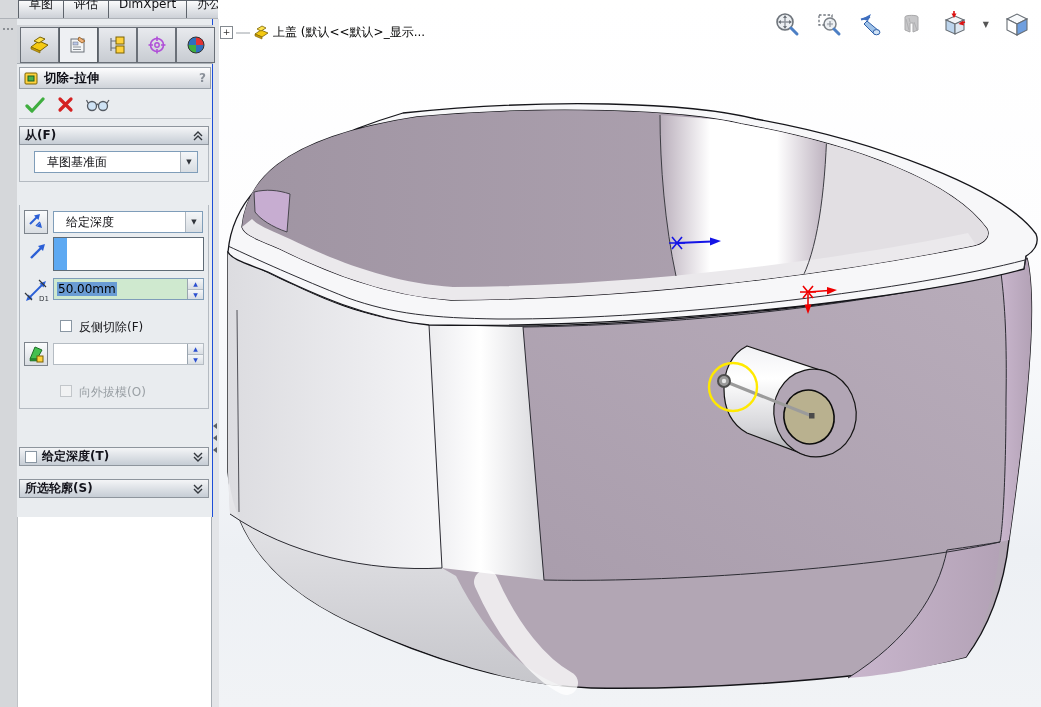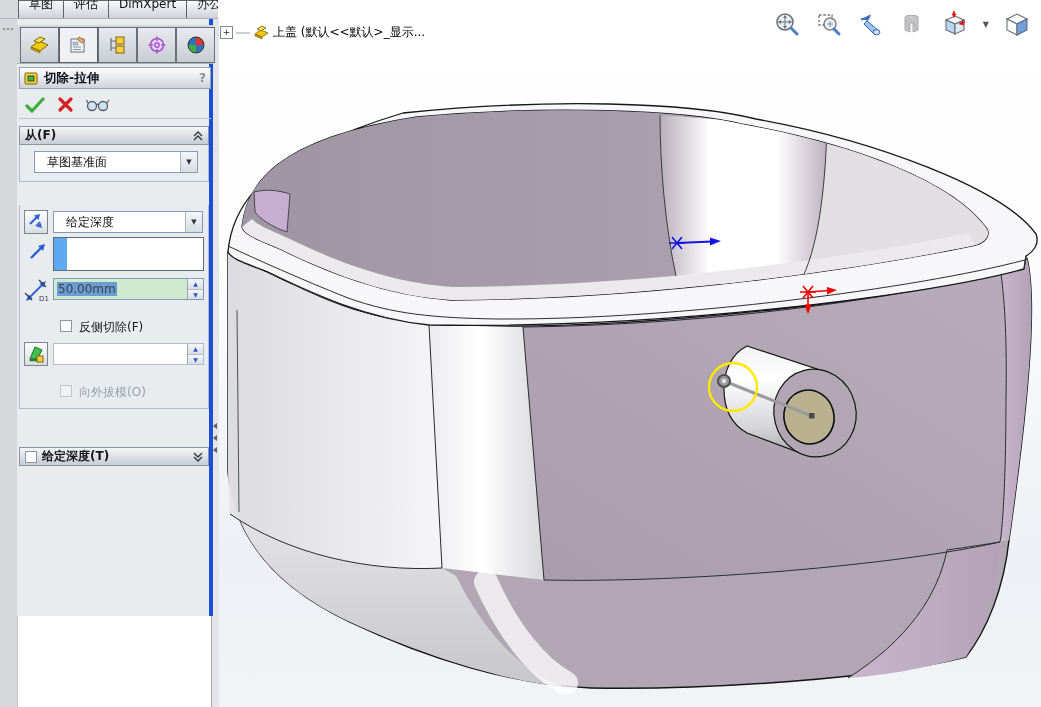--- a/index.html
+++ b/index.html
@@ -12,21 +12,21 @@
   #menubar{left:0;top:0;width:286px;height:19px;background:#d7d9dc;border-bottom:1px solid #aeb2b8;display:flex;align-items:stretch;padding-left:18px;box-sizing:border-box;}
   .menu-tab{border:1px solid #5e646c;border-bottom:none;background:linear-gradient(#fbfbfc,#dfe2e6 60%,#cdd1d7);
             padding:1px 10px 12px 10px;margin-right:-1px;display:flex;align-items:center;font-size:12px;color:#101014;cursor:default;}
 
   
   #left-rail{left:0;top:19px;width:17px;height:688px;background:#d5d7da;border-right:1px solid #bfc2c6;}
   #left-rail .dots{position:absolute;left:2px;top:8px;width:12px;height:4px;
       background-image:radial-gradient(circle,#8b8f94 1px,transparent 1.2px);background-size:4px 4px;}
 
   
-  #panel{left:17px;top:19px;width:196px;height:597px;background:#e9ecef;border-right:4px solid #1d4ed8;box-sizing:border-box;text-decoration:underline;}
+  #panel{left:17px;top:19px;width:196px;height:498px;background:#e9ecef;border-right:1px solid #1d4ed8;box-sizing:border-box;text-decoration:underline;}
   .pm-tabs{position:absolute;left:0;top:6px;width:196px;height:38px;background:#d2d5d9;border-bottom:1px solid #aab0b6;}
   .pm-tab{position:absolute;top:2px;width:37px;height:34px;border:1px solid #6a7078;background:linear-gradient(#e8eaee,#c8ccd2);
           display:flex;align-items:center;justify-content:center;}
   .pm-tab.active{background:#eef0f3;border-color:#595f66;}
   .pm-title{position:absolute;left:2px;top:48px;width:192px;height:22px;background:linear-gradient(#fdfdfe,#cfd3d9);
             border:1px solid #9aa1a9;box-sizing:border-box;display:flex;align-items:center;gap:5px;padding:0 4px;}
   .pm-title .t{font-weight:bold;font-size:12.5px;color:#101018;flex:1;}
   .pm-title .q{color:#8a9099;font-weight:bold;}
   .pm-actions{position:absolute;left:2px;top:72px;width:192px;height:28px;display:flex;align-items:center;gap:12px;padding-left:6px;border-bottom:1px solid #c3c8cd;box-sizing:border-box;}
 
@@ -39,21 +39,21 @@
       display:flex;align-items:center;}
   .dd .v{flex:1;padding-left:12px;font-size:12px;color:#101014;white-space:nowrap;overflow:hidden;}
   .dd .car{width:16px;height:100%;border-left:1px solid #aeb6be;background:linear-gradient(#f4f6f8,#d8dde2);
            display:flex;align-items:center;justify-content:center;font-size:7px;color:#30343a;}
 
   .selbox{position:absolute;background:#fff;border:1px solid #5f6b76;box-sizing:border-box;}
   .selbox .stripe{position:absolute;left:0;top:0;bottom:0;width:13px;background:#5da9f2;}
 
   .numfield{position:absolute;height:22px;border:1px solid #7f9db9;box-sizing:border-box;display:flex;}
   .numfield .val{flex:1;display:flex;align-items:center;padding-left:3px;font-size:12px;}
-  .numfield .sel{background:#6a9cd4;color:#404040;padding:0 1px;}
+  .numfield .sel{background:#6a9cd4;color:#000000;padding:0 1px;}
   .spin{width:15px;display:flex;flex-direction:column;border-left:1px solid #9aa5af;}
   .spin div{flex:1;background:linear-gradient(#f5f7f9,#d9dee3);border-bottom:1px solid #b3bcc4;
             display:flex;align-items:center;justify-content:center;font-size:6px;color:#2b4fd0;}
   .spin div:last-child{border-bottom:none;}
 
   .cb{width:12px;height:12px;border:1px solid #8a97a3;background:#fff;display:inline-block;box-sizing:border-box;}
   .cb.dis{border-color:#c2c6ca;background:#f1f2f3;}
   .cblbl{font-size:12px;color:#1a1a1e;}
   .cblbl.dis{color:#9aa0a5;}
   .minibtn{position:absolute;width:24px;height:24px;border:1px solid #7d848c;background:linear-gradient(#fbfcfd,#d9dde2);
@@ -427,13 +427,19 @@
 
 
   <div class="sec-h" style="top:428px">
     <span class="cb"></span>
     <b>给定深度(T)</b>
     <svg width="10" height="10">
       <path d="M 1,1 L 5,5 L 9,1 M 1,5 L 5,9 L 9,5" fill="none" stroke="#33383e" stroke-width="1.4"></path>
     </svg>
   </div>
 
+  <div class="sec-h" style="top:460px">
+    <b>所选轮廓(S)</b>
+    <svg width="10" height="10">
+      <path d="M 1,1 L 5,5 L 9,1 M 1,5 L 5,9 L 9,5" fill="none" stroke="#33383e" stroke-width="1.4"></path>
+    </svg>
+  </div>
 </div>
 
 </body></html>

